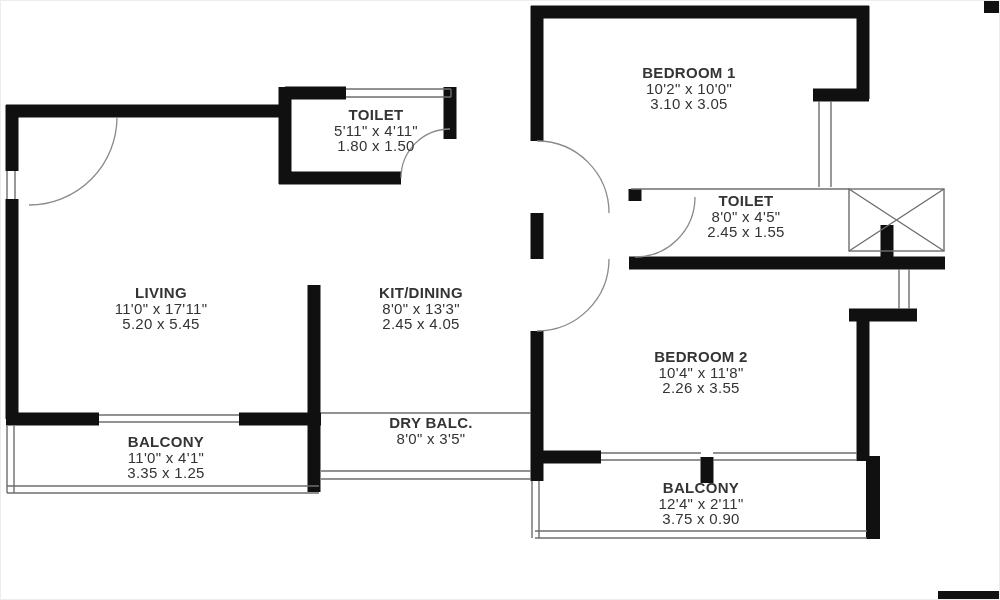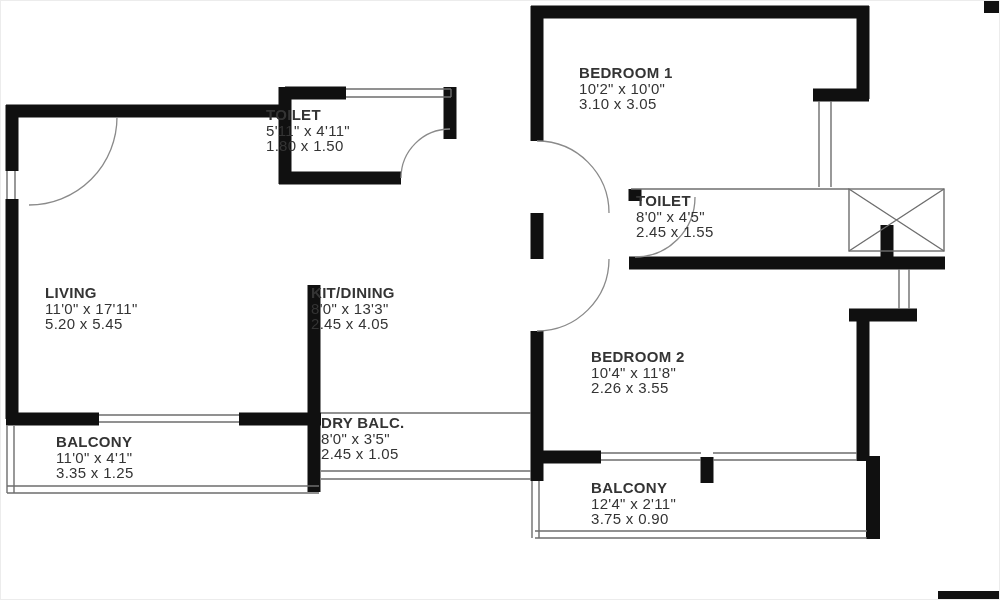--- a/index.html
+++ b/index.html
@@ -14,20 +14,21 @@
   }
   .plan svg{position:absolute;left:0;top:0;}
   .wall{stroke:var(--wall-color,#101010);stroke-width:13;fill:none;stroke-linecap:butt;}
   .wall-thick14{stroke:var(--wall-color,#101010);stroke-width:14;fill:none;}
   .thin{stroke:var(--line-color,#6e6e6e);stroke-width:1.4;fill:none;}
   .arc{stroke:var(--arc-color,#8a8a8a);stroke-width:1.3;fill:none;}
   .mark{fill:var(--wall-color,#101010);stroke:none;}
   .room-label{
     position:absolute;
     width:220px;
+    text-align:center;
     color:var(--text-color,#343434);
     font-size:15px;
     line-height:15.5px;
     letter-spacing:.3px;
     white-space:nowrap;
   }
   .room-label span{display:block;}
   .room-label .room-name{font-weight:700;}
 </style>
 </head>
@@ -100,42 +101,41 @@
     <span class="room-dim">10'2" x 10'0"</span>
     <span class="room-dim">3.10 x 3.05</span>
   </div>
 
   <div class="room-label" style="left:635px;top:192px">
     <span class="room-name">TOILET</span>
     <span class="room-dim">8'0" x 4'5"</span>
     <span class="room-dim">2.45 x 1.55</span>
   </div>
 
-  <div class="room-label" style="left:44px;top:284px">
+  <div class="room-label" style="left:50px;top:284px">
     <span class="room-name">LIVING</span>
     <span class="room-dim">11'0" x 17'11"</span>
     <span class="room-dim">5.20 x 5.45</span>
   </div>
 
   <div class="room-label" style="left:310px;top:284px">
     <span class="room-name">KIT/DINING</span>
     <span class="room-dim">8'0" x 13'3"</span>
     <span class="room-dim">2.45 x 4.05</span>
   </div>
 
   <div class="room-label" style="left:590px;top:348px">
     <span class="room-name">BEDROOM 2</span>
     <span class="room-dim">10'4" x 11'8"</span>
     <span class="room-dim">2.26 x 3.55</span>
   </div>
 
   <div class="room-label" style="left:320px;top:414px">
     <span class="room-name">DRY BALC.</span>
     <span class="room-dim">8'0" x 3'5"</span>
-    <span class="room-dim">2.45 x 1.05</span>
   </div>
 
   <div class="room-label" style="left:55px;top:433px">
     <span class="room-name">BALCONY</span>
     <span class="room-dim">11'0" x 4'1"</span>
     <span class="room-dim">3.35 x 1.25</span>
   </div>
 
   <div class="room-label" style="left:590px;top:479px">
     <span class="room-name">BALCONY</span>

